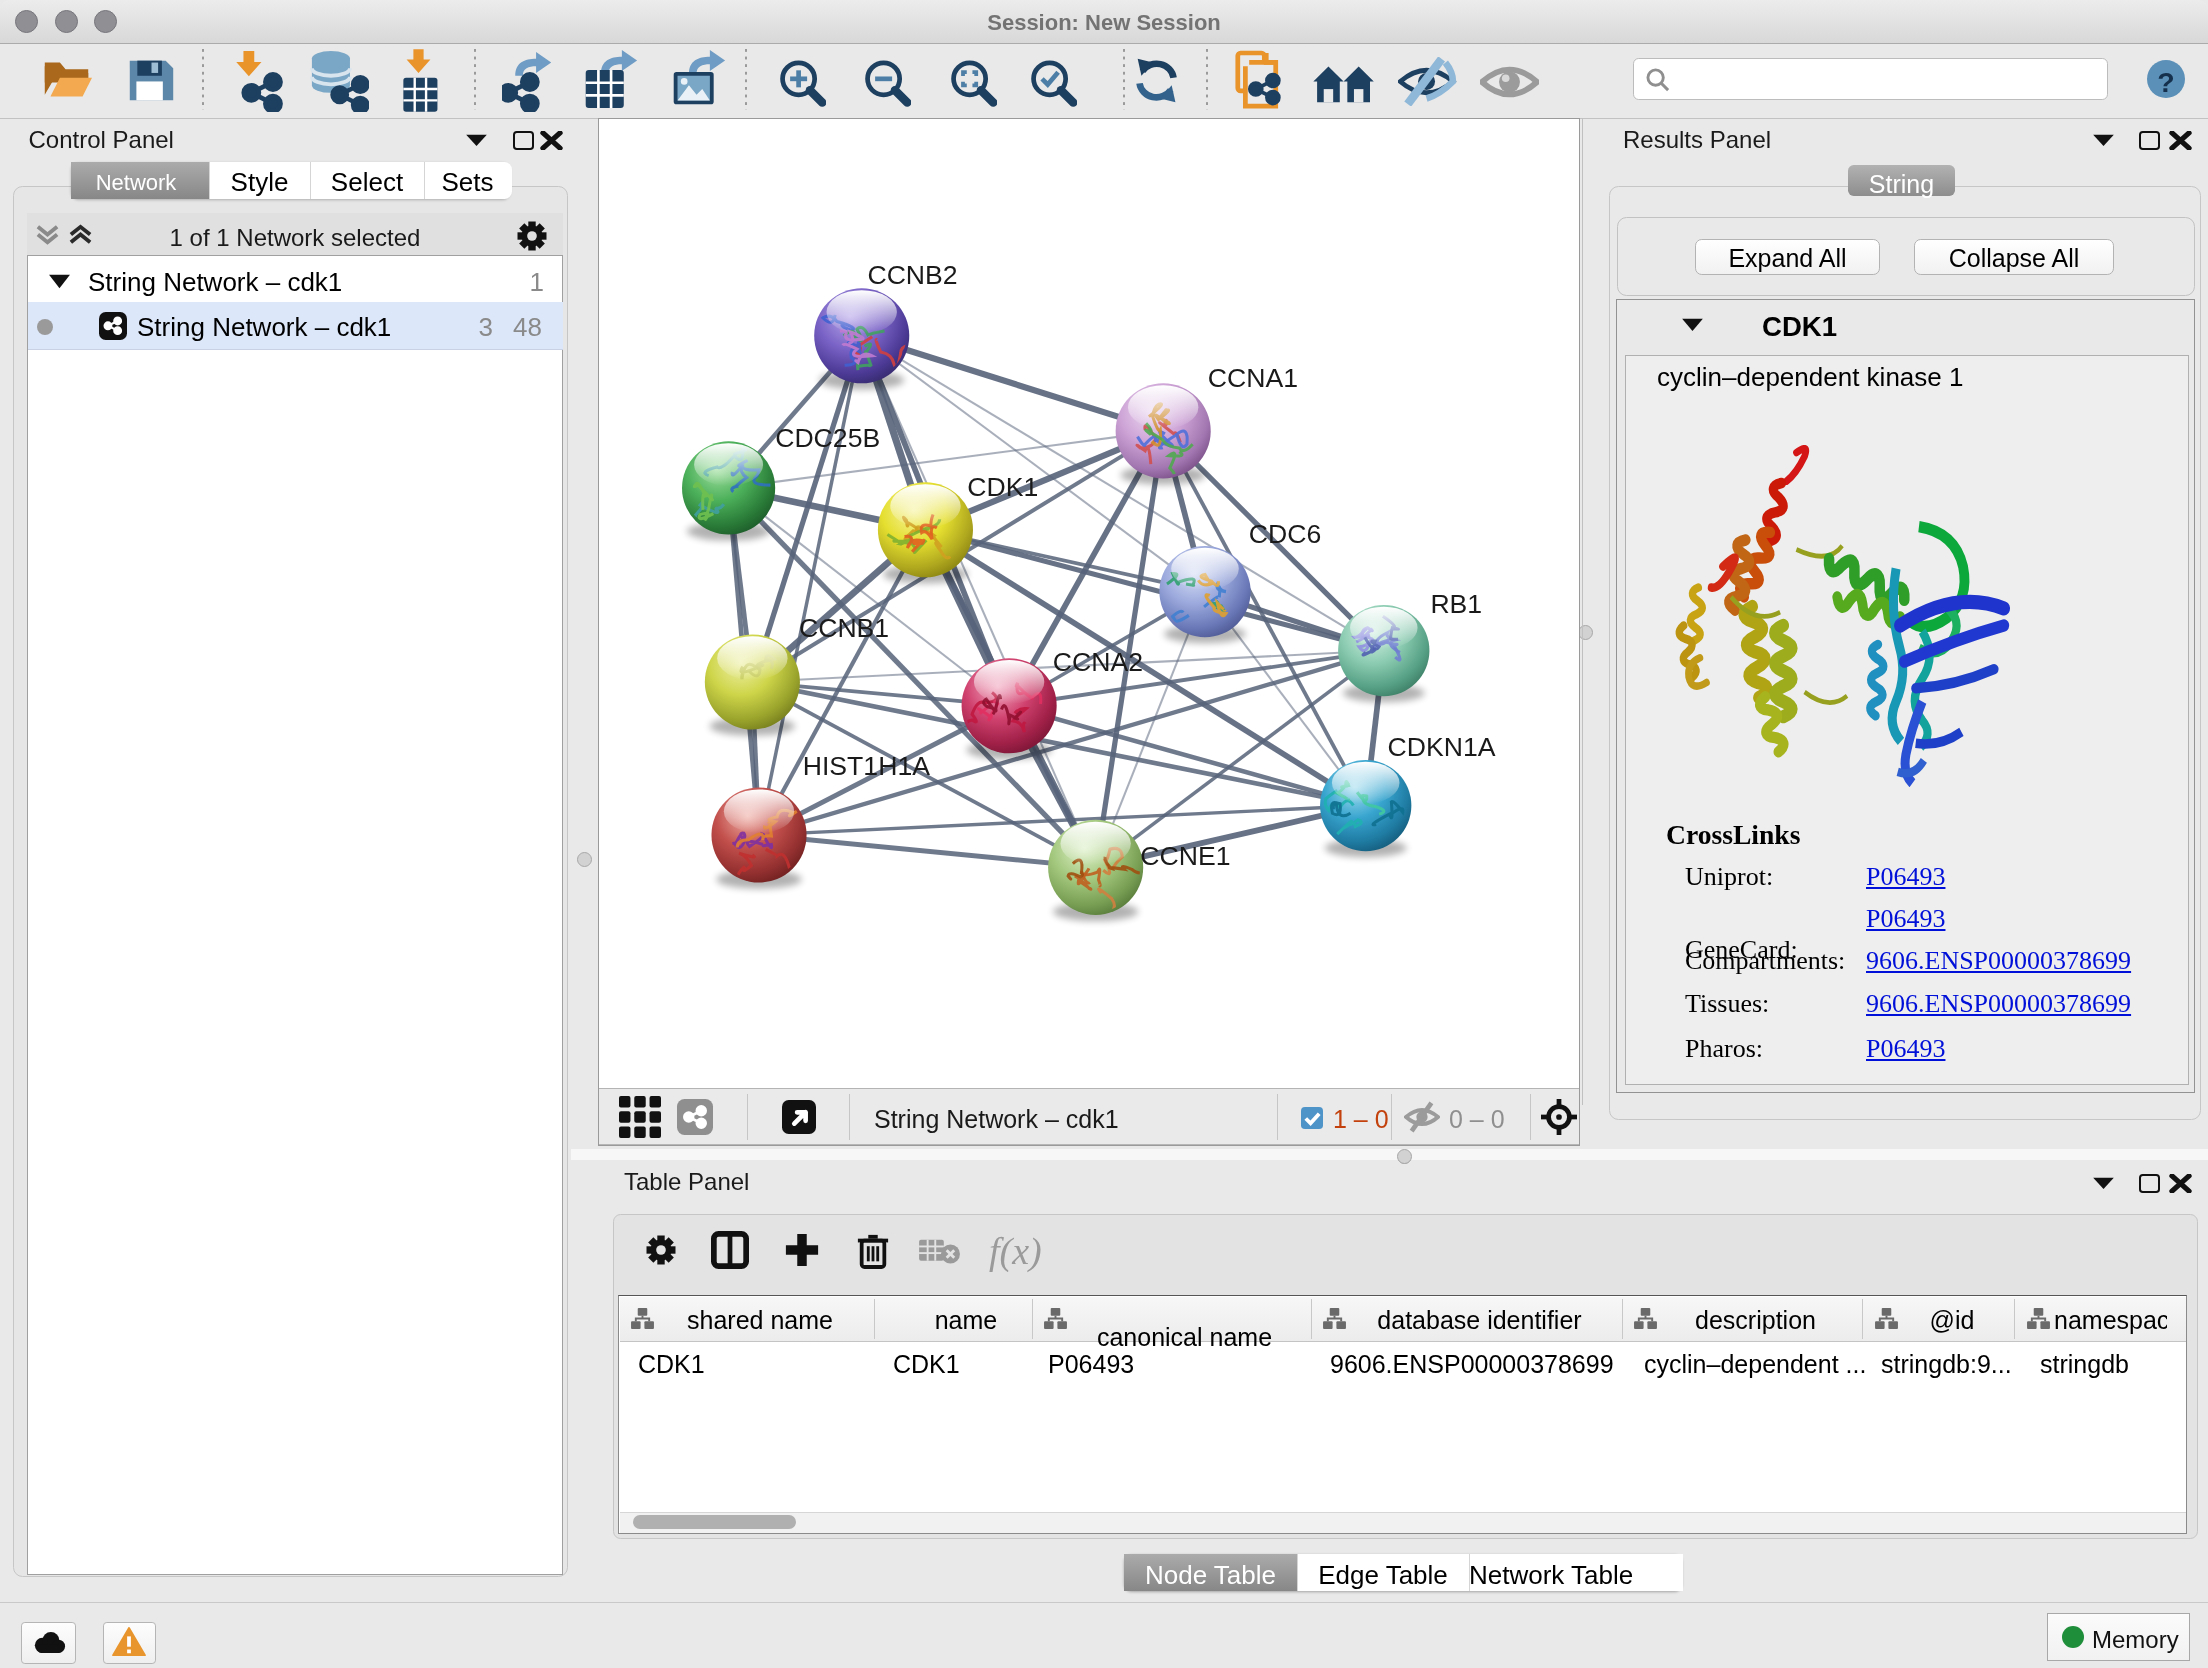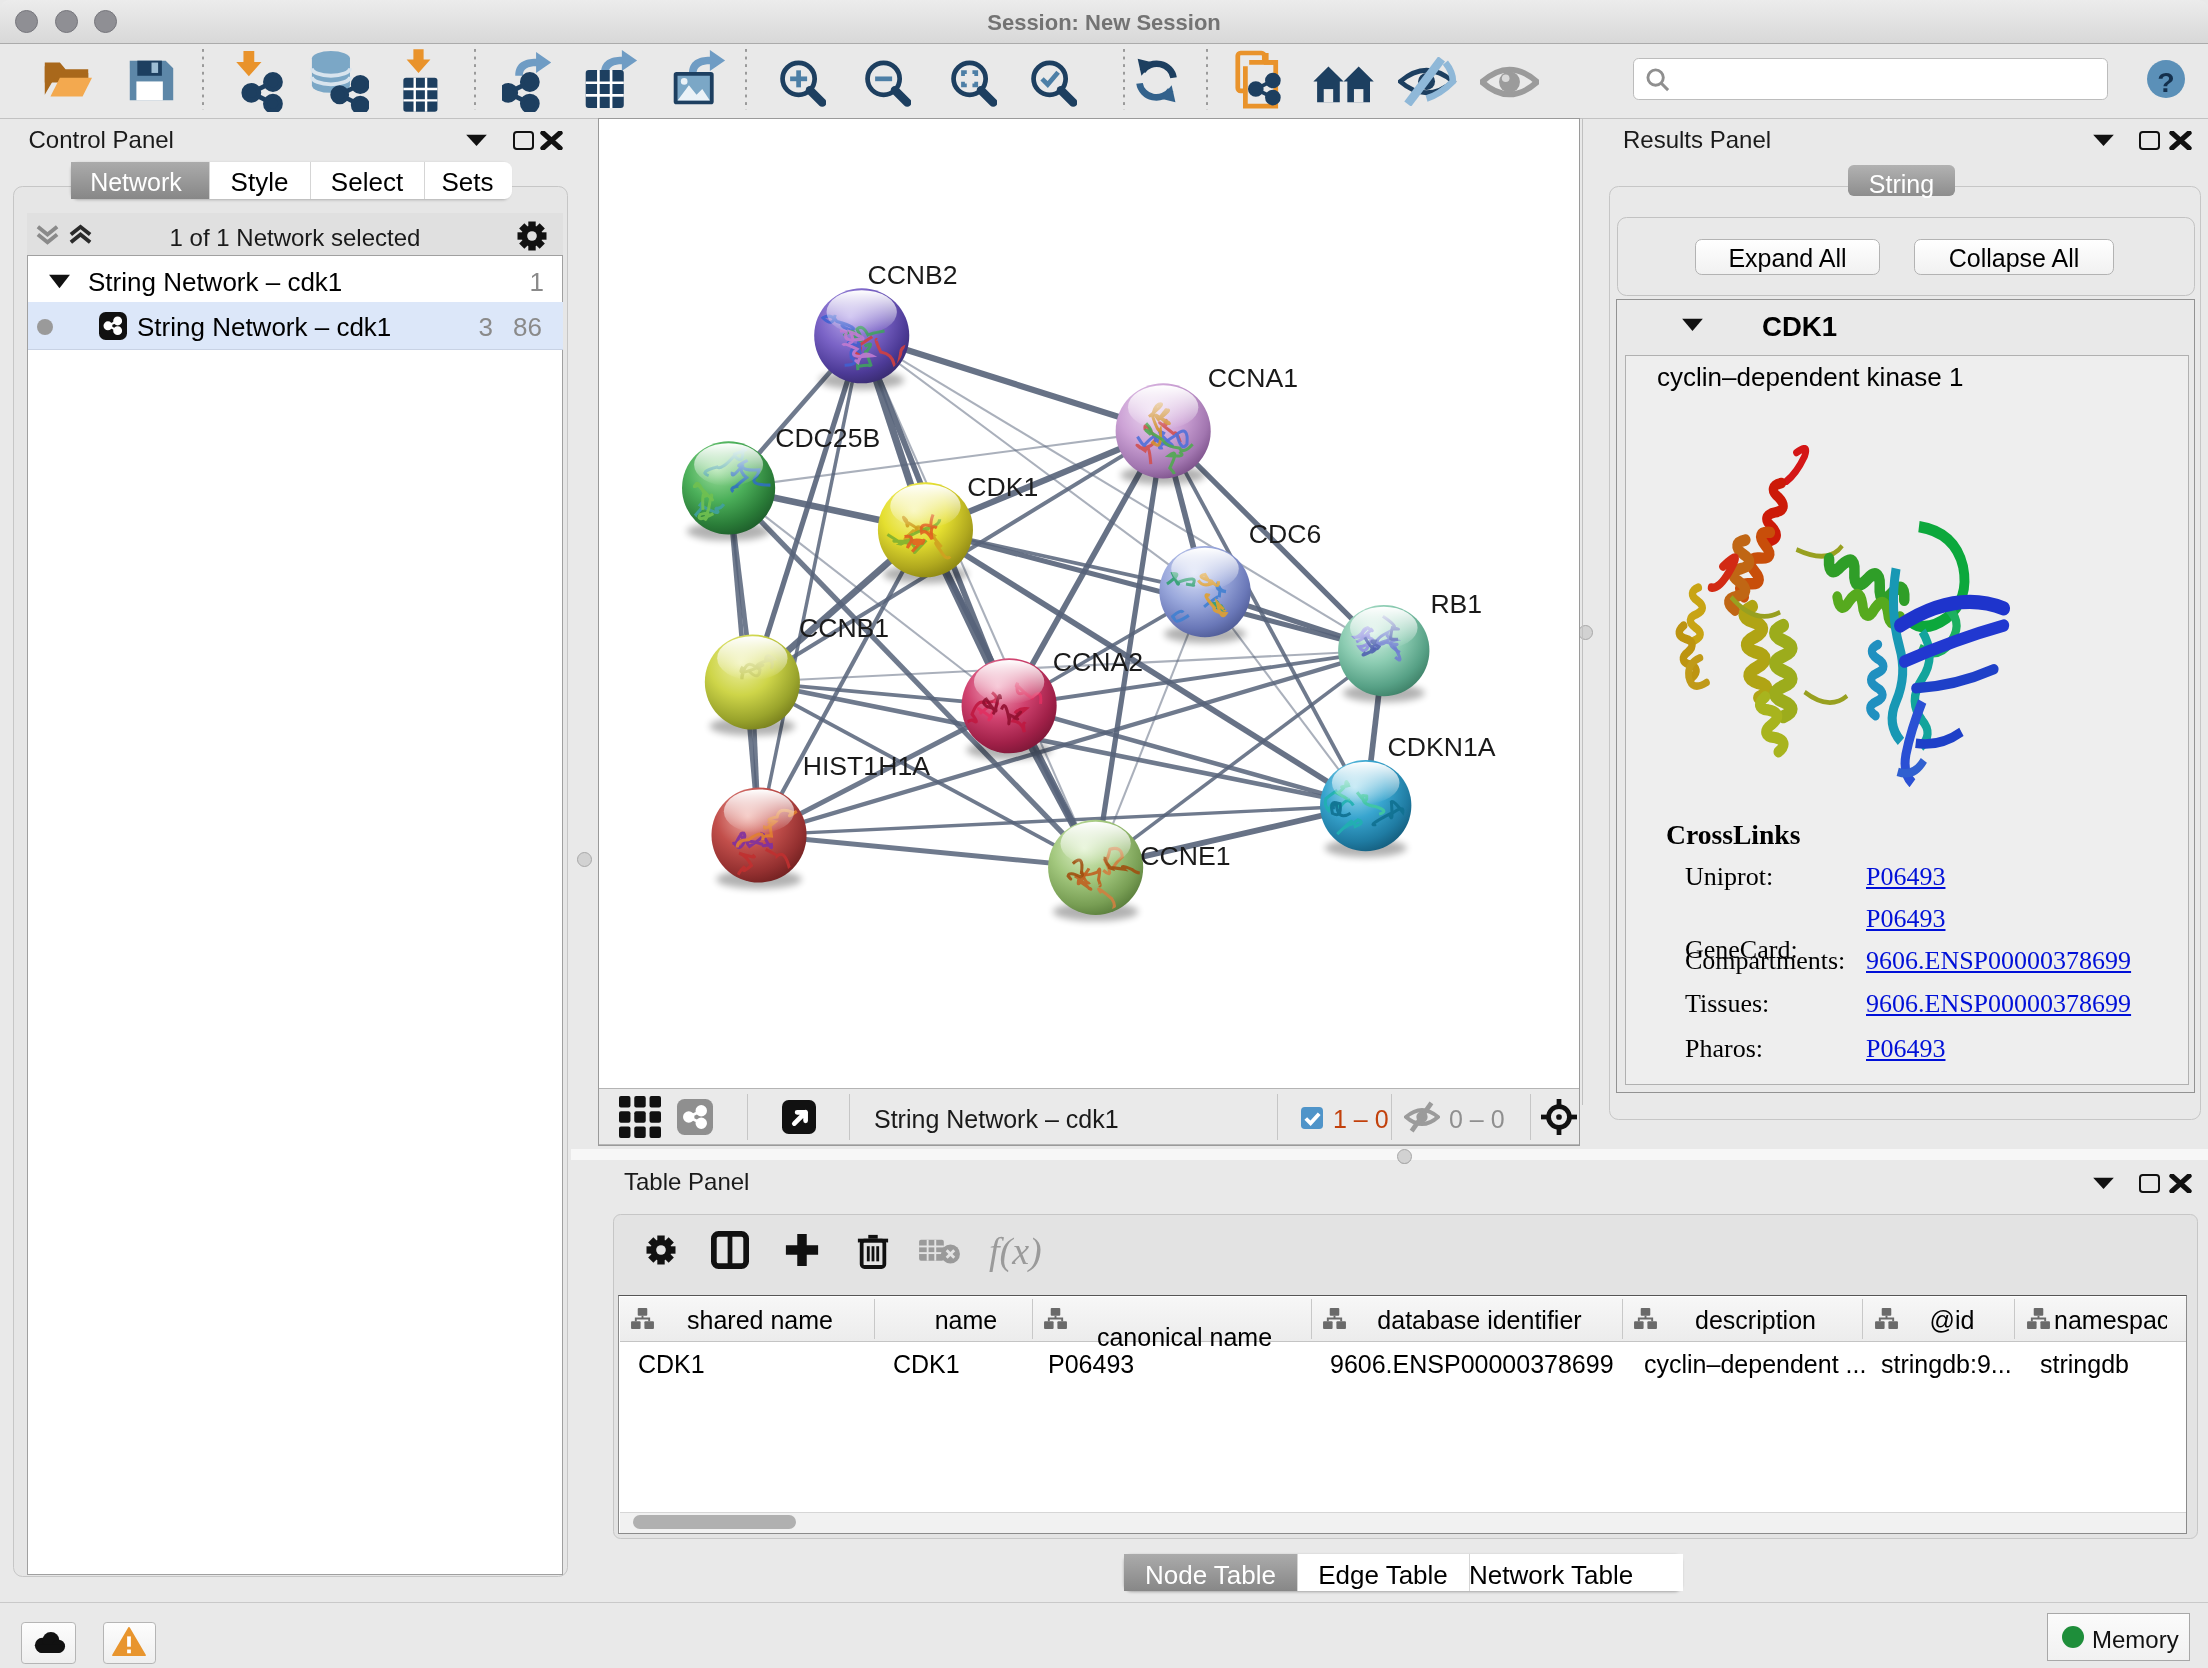--- a/index.html
+++ b/index.html
@@ -178,21 +178,21 @@
 <div class="abs" style="left:513px;top:131px;width:17px;height:15px;border:2.9px solid #111;border-radius:3.8px;"></div>
 <svg class="abs" style="left:540px;top:131px;" width="23" height="19" viewBox="0 0 24 20">
     <path d="M3,2 L21,18 M21,2 L3,18" stroke="#111" stroke-width="5.5" stroke-linecap="round"></path>
   </svg>
 <div class="abs" style="left:13.3px;top:186px;width:555px;height:1391px;background:#e6e6e6;border:1px solid #c6c6c6;border-radius:9.5px;box-sizing:border-box;"></div>
 <div class="abs" style="left:71px;top:162px;width:439px;height:37px;border-radius:7.6px;overflow:hidden;box-shadow:0 1px 2.9px rgba(0,0,0,0.25);display:flex;"></div>
 <div class="abs" style="left:71px;top:162px;width:138px;height:37px;background:linear-gradient(#ababab,#878787);"></div>
 <div class="abs" style="left:209px;top:162px;width:101px;height:37px;background:#fff;border-left:1px solid #d5d5d5;"></div>
 <div class="abs" style="left:310px;top:162px;width:114px;height:37px;background:#fff;border-left:1px solid #d5d5d5;"></div>
 <div class="abs" style="left:424px;top:162px;width:87px;height:37px;background:#fff;border-left:1px solid #d5d5d5;border-radius:0 7.6px 7.6px 0;"></div>
-<div class="abs" style="left:71px;top:167px;font-size:25px;line-height:31px;white-space:nowrap;width:130px;text-align:center;color:#fff;">Network</div>
+<div class="abs" style="left:71px;top:167px;font-size:22px;line-height:31px;white-space:nowrap;width:130px;text-align:center;color:#fff;">Network</div>
 <div class="abs" style="left:209px;top:167px;font-size:26px;line-height:31px;white-space:nowrap;width:101px;text-align:center;">Style</div>
 <div class="abs" style="left:310px;top:167px;font-size:26px;line-height:31px;white-space:nowrap;width:114px;text-align:center;">Select</div>
 <div class="abs" style="left:424px;top:167px;font-size:26px;line-height:31px;white-space:nowrap;width:87px;text-align:center;">Sets</div>
 <div class="abs" style="left:27px;top:213px;width:536px;height:42px;background:#e0e0e0;"></div>
 <svg class="abs" style="left:34px;top:223px;" width="27" height="25" viewBox="0 0 28 26">
     <g fill="none" stroke="#8a8a8a" stroke-width="4">
       <path d="M4,4 L14,12 L24,4"></path>
       <path d="M4,12 L14,20 L24,12"></path>
     </g>
   </svg>
@@ -230,21 +230,21 @@
     <g stroke="#fff" stroke-width="2.21" fill="#fff">
       <line x1="9.4" y1="14.5" x2="19.6" y2="9.4"></line>
       <line x1="9.4" y1="14.5" x2="19.6" y2="19.6"></line>
       <circle cx="9.4" cy="14.5" r="3.57"></circle>
       <circle cx="19.6" cy="9.4" r="3.57"></circle>
       <circle cx="19.6" cy="19.6" r="3.57"></circle>
     </g>
   </svg>
 <div class="abs" style="left:137px;top:312px;font-size:26px;line-height:31px;white-space:nowrap;">String Network – cdk1</div>
 <div class="abs" style="left:409px;top:312px;font-size:26px;line-height:31px;white-space:nowrap;width:84px;text-align:right;color:#8a8a8a;">3</div>
-<div class="abs" style="left:409px;top:312px;font-size:26px;line-height:31px;white-space:nowrap;width:133px;text-align:right;color:#8a8a8a;">86</div>
+<div class="abs" style="left:409px;top:312px;font-size:26px;line-height:31px;white-space:nowrap;width:133px;text-align:right;color:#8a8a8a;">48</div>
 <div class="abs" style="left:577px;top:852px;width:13.3px;height:13.3px;border-radius:50%;background:#d2d2d2;border:1px solid #a8a8a8;"></div>
 <div class="abs" style="left:1578px;top:625px;width:13.3px;height:13.3px;border-radius:50%;background:#d2d2d2;border:1px solid #a8a8a8;"></div>
 <div class="abs" style="left:1397px;top:1149px;width:13.3px;height:13.3px;border-radius:50%;background:#d2d2d2;border:1px solid #a8a8a8;"></div>
 <div class="abs" style="left:598px;top:118px;width:982px;height:1028px;border:1px solid #9a9a9a;background:#fff;box-sizing:border-box;"></div>
 <svg class="abs" style="left:599px;top:119px;" width="980" height="969" viewBox="0 0 1030 1019">
     <defs>
       <filter id="b1" x="-60%" y="-60%" width="220%" height="220%">
         <feGaussianBlur stdDeviation="4"></feGaussianBlur>
       </filter>
       <linearGradient id="gl" x1="0" y1="0" x2="0" y2="1">

